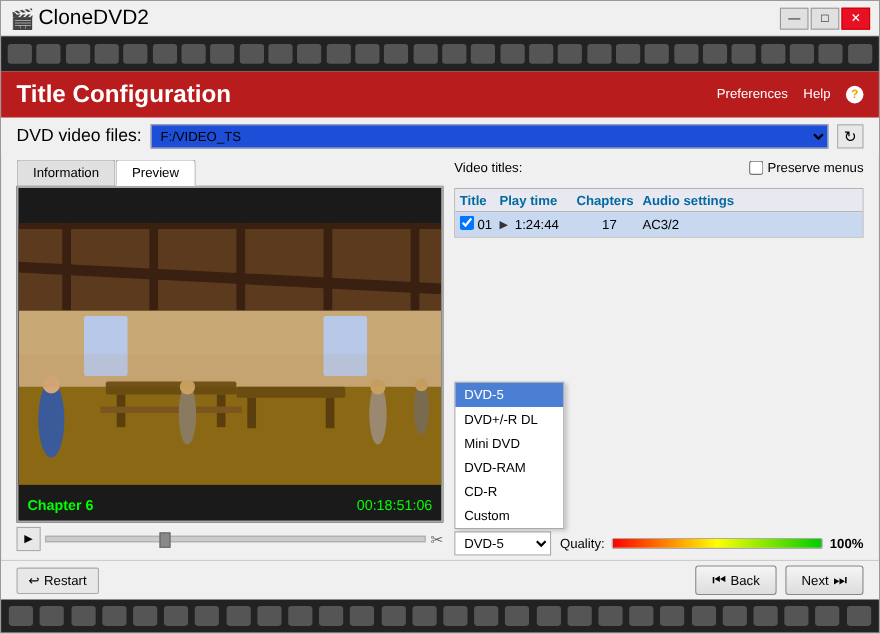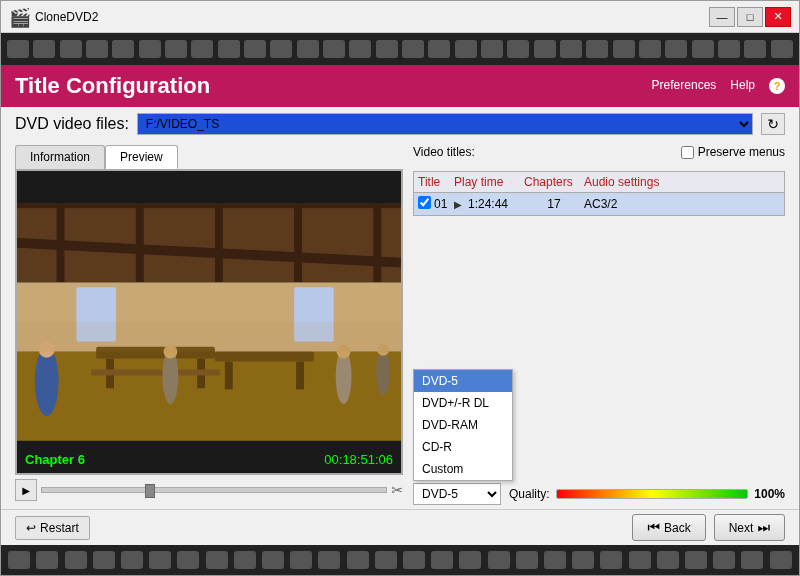--- a/index.html
+++ b/index.html
@@ -32,21 +32,21 @@
     .title-bar-left {
       display: flex;
       align-items: center;
       gap: 6px;
     }
     .title-bar-icon {
       width: 20px;
       height: 20px;
     }
     .title-bar-title {
-      font-size: 12px;
+      font-size: 19px;
       color: #000;
     }
     .title-bar-controls {
       display: flex;
       gap: 2px;
     }
     .tb-btn {
       width: 26px;
       height: 20px;
       border: 1px solid #999;
@@ -79,21 +79,21 @@
       padding: 0 4px;
     }
     .hole {
       width: 22px;
       height: 18px;
       background: #555;
       border-radius: 3px;
     }
     
     .app-header {
-      background: #be185d;
+      background: #b91c1c;
       padding: 8px 14px;
       display: flex;
       align-items: center;
       justify-content: space-between;
       flex-shrink: 0;
     }
     .app-header-title {
       font-size: 22px;
       font-weight: bold;
       color: white;
@@ -287,22 +287,22 @@
       background: white;
     }
     .table-header {
       display: flex;
       background: #e8e8f0;
       border-bottom: 1px solid #aaa;
       padding: 3px 0;
     }
     .th {
       font-size: 12px;
-      font-weight: normal;
-      color: #b91c1c;
+      font-weight: bold;
+      color: #0369a1;
     }
     .th-title { width: 40px; padding-left: 4px; }
     .th-playtime { width: 70px; }
     .th-chapters { width: 60px; }
     .th-audio { flex: 1; }
     .table-row-item {
       display: flex;
       align-items: center;
       padding: 3px 0;
       background: #c8d8f0;
@@ -585,20 +585,21 @@
       </div>
 
       <div style="flex:1;"></div>
 
       <div class="dropdown-area">
         <div class="dropdown-wrapper">
           
           <div class="dropdown-popup">
             <div class="dropdown-item selected">DVD-5</div>
             <div class="dropdown-item">DVD+/-R DL</div>
+            <div class="dropdown-item">Mini DVD</div>
             <div class="dropdown-item">DVD-RAM</div>
             <div class="dropdown-item">CD-R</div>
             <div class="dropdown-item">Custom</div>
           </div>
           <select class="dropdown-select">
             <option>DVD-5</option>
           </select>
         </div>
         <div class="quality-section">
           <span class="quality-label">Quality:</span>

